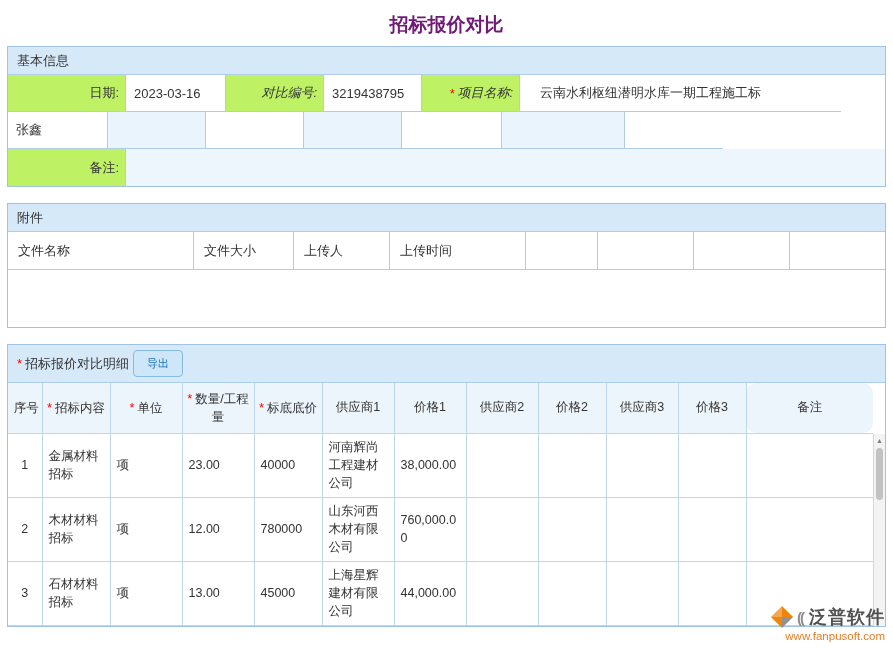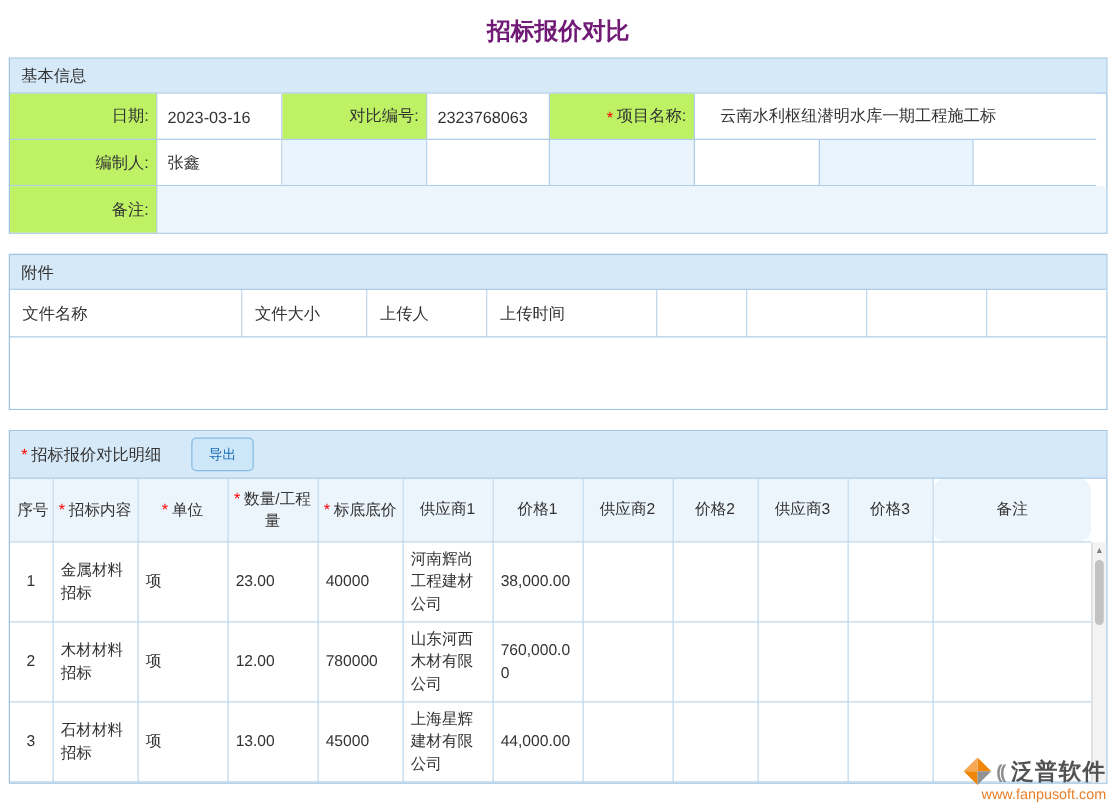--- a/index.html
+++ b/index.html
@@ -29,42 +29,42 @@
     height: 37px; display: flex; align-items: center; font-size: 13px;
     overflow: hidden; white-space: nowrap;
   }
   .bi-row .bi-cell:last-child { border-right: none; padding-left: 20px; }
   .bi-row:last-child .bi-cell { border-bottom: none; }
   .bi-label { background: #bef264; justify-content: flex-end; padding-right: 6px; }
   .bi-value { background: #fff; padding-left: 8px; }
   .bi-empty-l { background: #e9f4fc; }
   .bi-empty-v { background: #fff; }
   .bi-remark-val { background: #eef6fd; padding-left: 8px; }
-  .w118 { width: 118px; } .w100 { width: 100px; } .w120 { width: 116px; }
+  .w118 { width: 118px; } .w100 { width: 100px; } .w120 { width: 98px; font-style: italic; }
   .w98  { width: 98px; }  .w123 { width: 123px; } .w321 { width: 321px; }
   .w759 { width: 759px; }
   .req { color: #ff0000; margin-right: 3px; font-size: 13px; }
 
   
   .att-headrow { display: flex; }
   .att-cell {
     height: 38px; line-height: 37px; padding-left: 10px; font-size: 13px;
     border-right: 1px solid #aecde8; border-bottom: 1px solid #aecde8;
     background: #fff; overflow: hidden; white-space: nowrap;
   }
   .att-headrow .att-cell:last-child { border-right: none; }
   .aw1 { width: 186px; } .aw2 { width: 100px; } .aw3 { width: 96px; }
   .aw4 { width: 136px; } .aw5 { width: 72px; }  .aw6 { width: 96px; }
   .aw7 { width: 96px; }  .aw8 { width: 95px; }
   .att-empty { height: 57px; background: #fff; }
 
   
   .detail-headerbar {
     height: 38px; background: #d6e9f8; border-bottom: 1px solid #aecde8;
-    display: flex; align-items: center; padding: 0 9px; gap: 24px; font-size: 13px;
+    display: flex; align-items: center; padding: 0 9px; gap: 4px; font-size: 13px;
   }
   .export-btn {
     background: #cde7f8; border: 1px solid #86bce4; color: #1c6fb8;
     border-radius: 4px; font-size: 11px; padding: 5px 13px; cursor: pointer;
     font-family: inherit;
   }
   .detail-body { display: flex; align-items: stretch; }
   table.detail { border-collapse: collapse; table-layout: fixed; width: 865px; }
   table.detail th, table.detail td {
     border: 1px solid #bdd7ec; font-size: 12.5px; color: #333;
@@ -109,30 +109,29 @@
 
 <div class="page-title">招标报价对比</div>
 
 <section class="panel">
   <div class="panel-header">基本信息</div>
 
   <div class="bi-row">
     <div class="bi-cell bi-label w118">日期:</div>
     <div class="bi-cell bi-value w100">2023-03-16</div>
     <div class="bi-cell bi-label w120">对比编号:</div>
-    <div class="bi-cell bi-value w98">2323768063</div>
+    <div class="bi-cell bi-value w98">3219438795</div>
     <div class="bi-cell bi-label w120">
       <span class="req">*</span>
       <span>项目名称:</span>
     </div>
     <div class="bi-cell bi-value w321">云南水利枢纽潜明水库一期工程施工标</div>
   </div>
 
   <div class="bi-row">
-    <div class="bi-cell bi-label w118">编制人:</div>
     <div class="bi-cell bi-value w100">张鑫</div>
     <div class="bi-cell bi-empty-l w120"></div>
     <div class="bi-cell bi-empty-v w98"></div>
     <div class="bi-cell bi-empty-l w120"></div>
     <div class="bi-cell bi-empty-v w100"></div>
     <div class="bi-cell bi-empty-l w123"></div>
     <div class="bi-cell bi-empty-v w98"></div>
   </div>
 
   <div class="bi-row">

